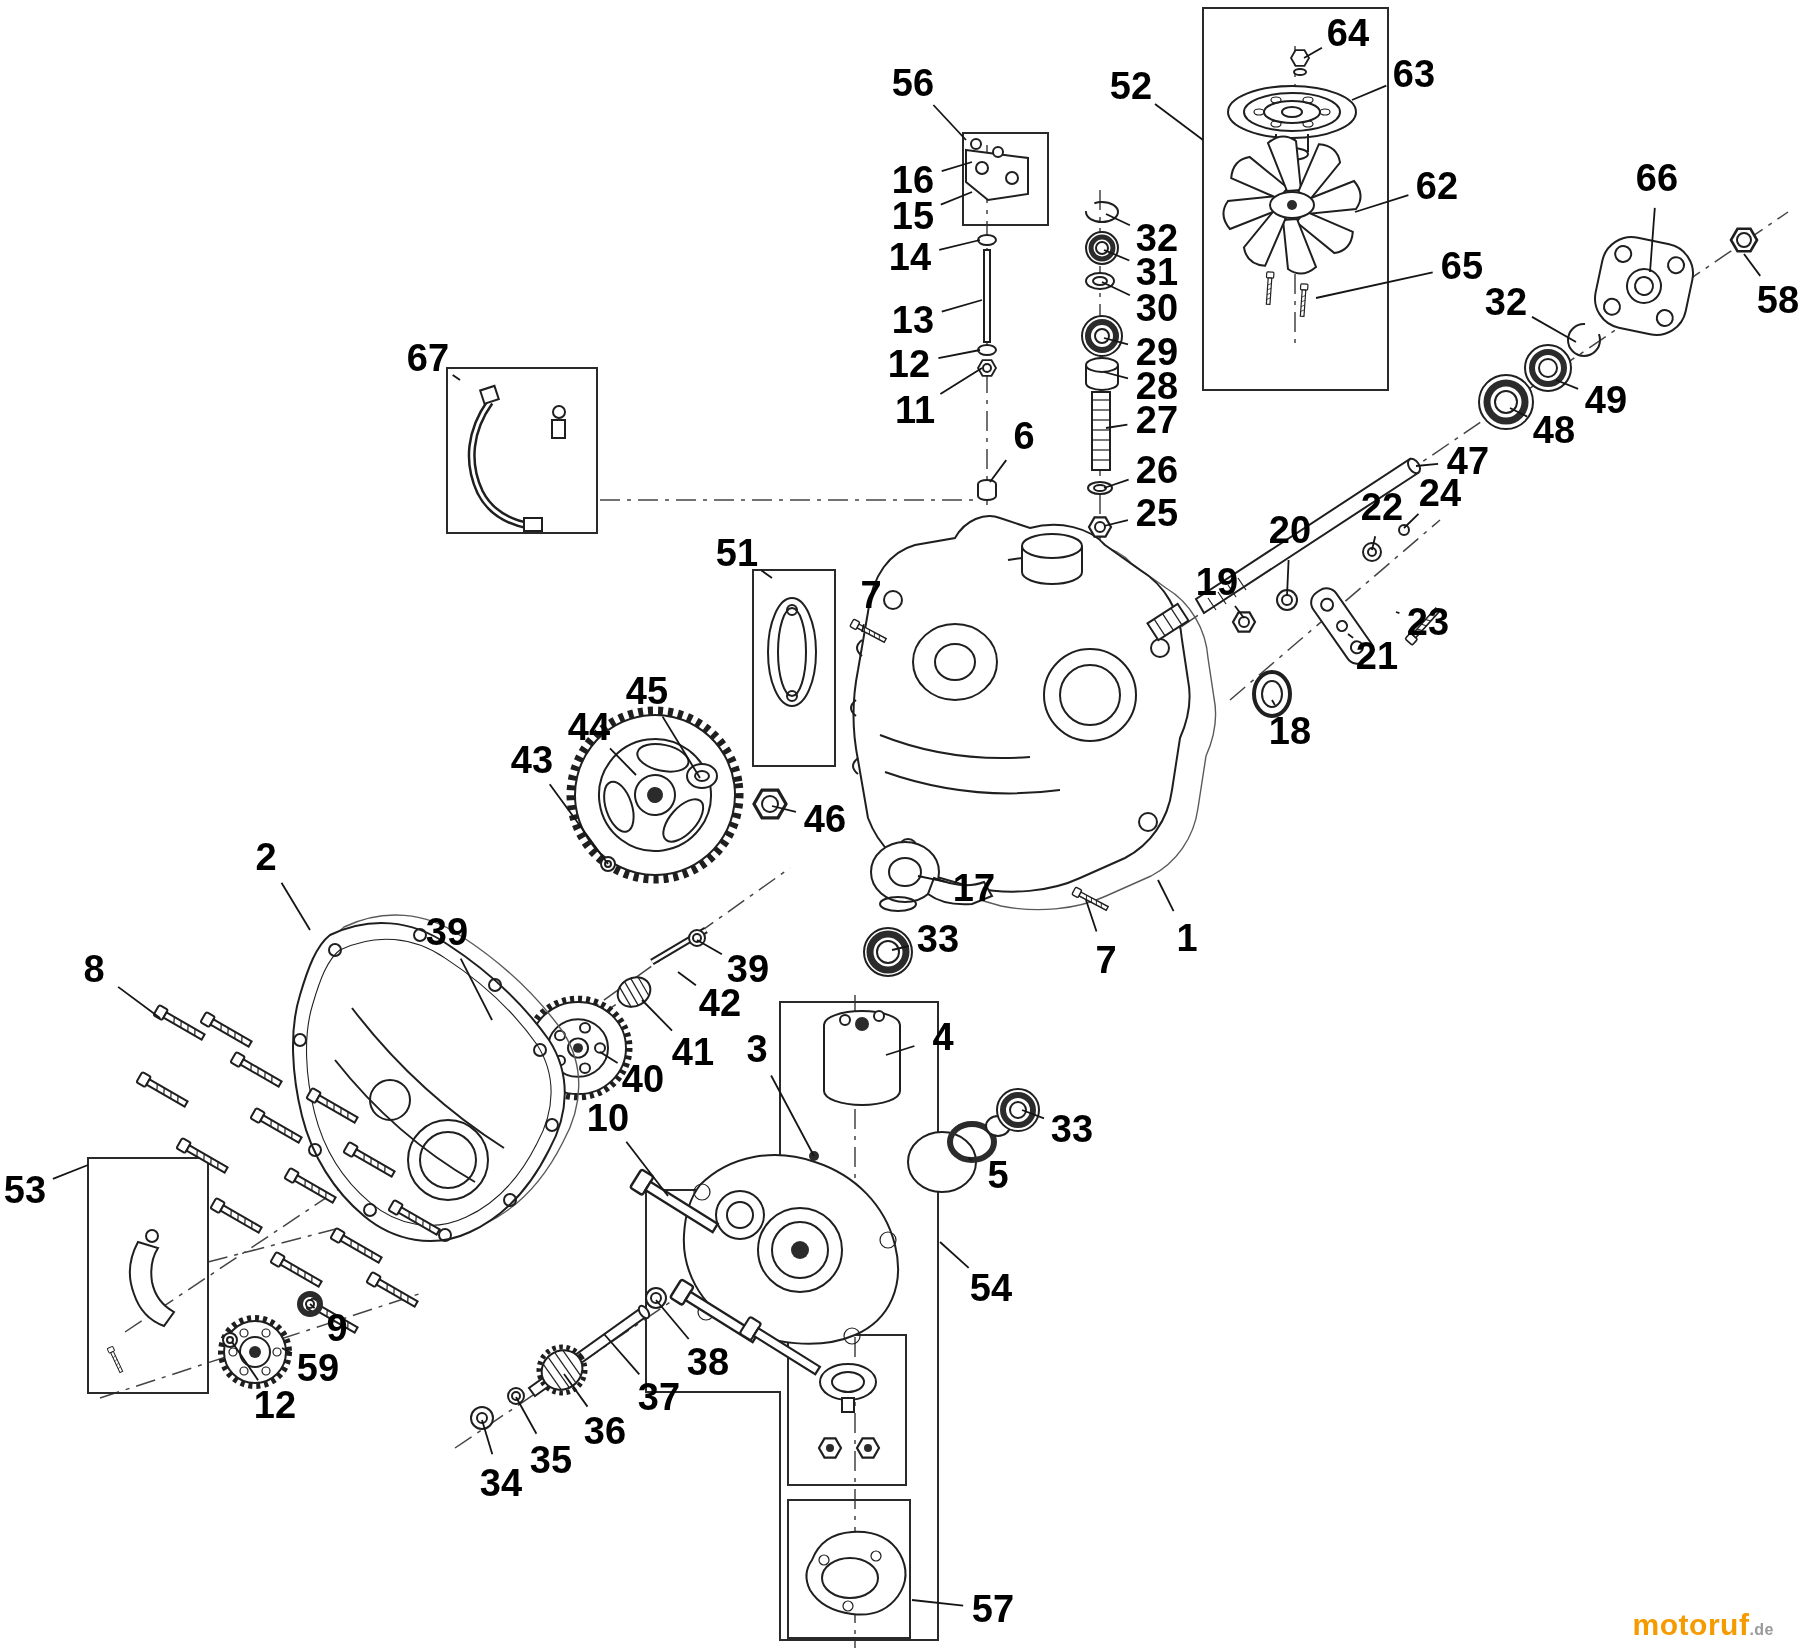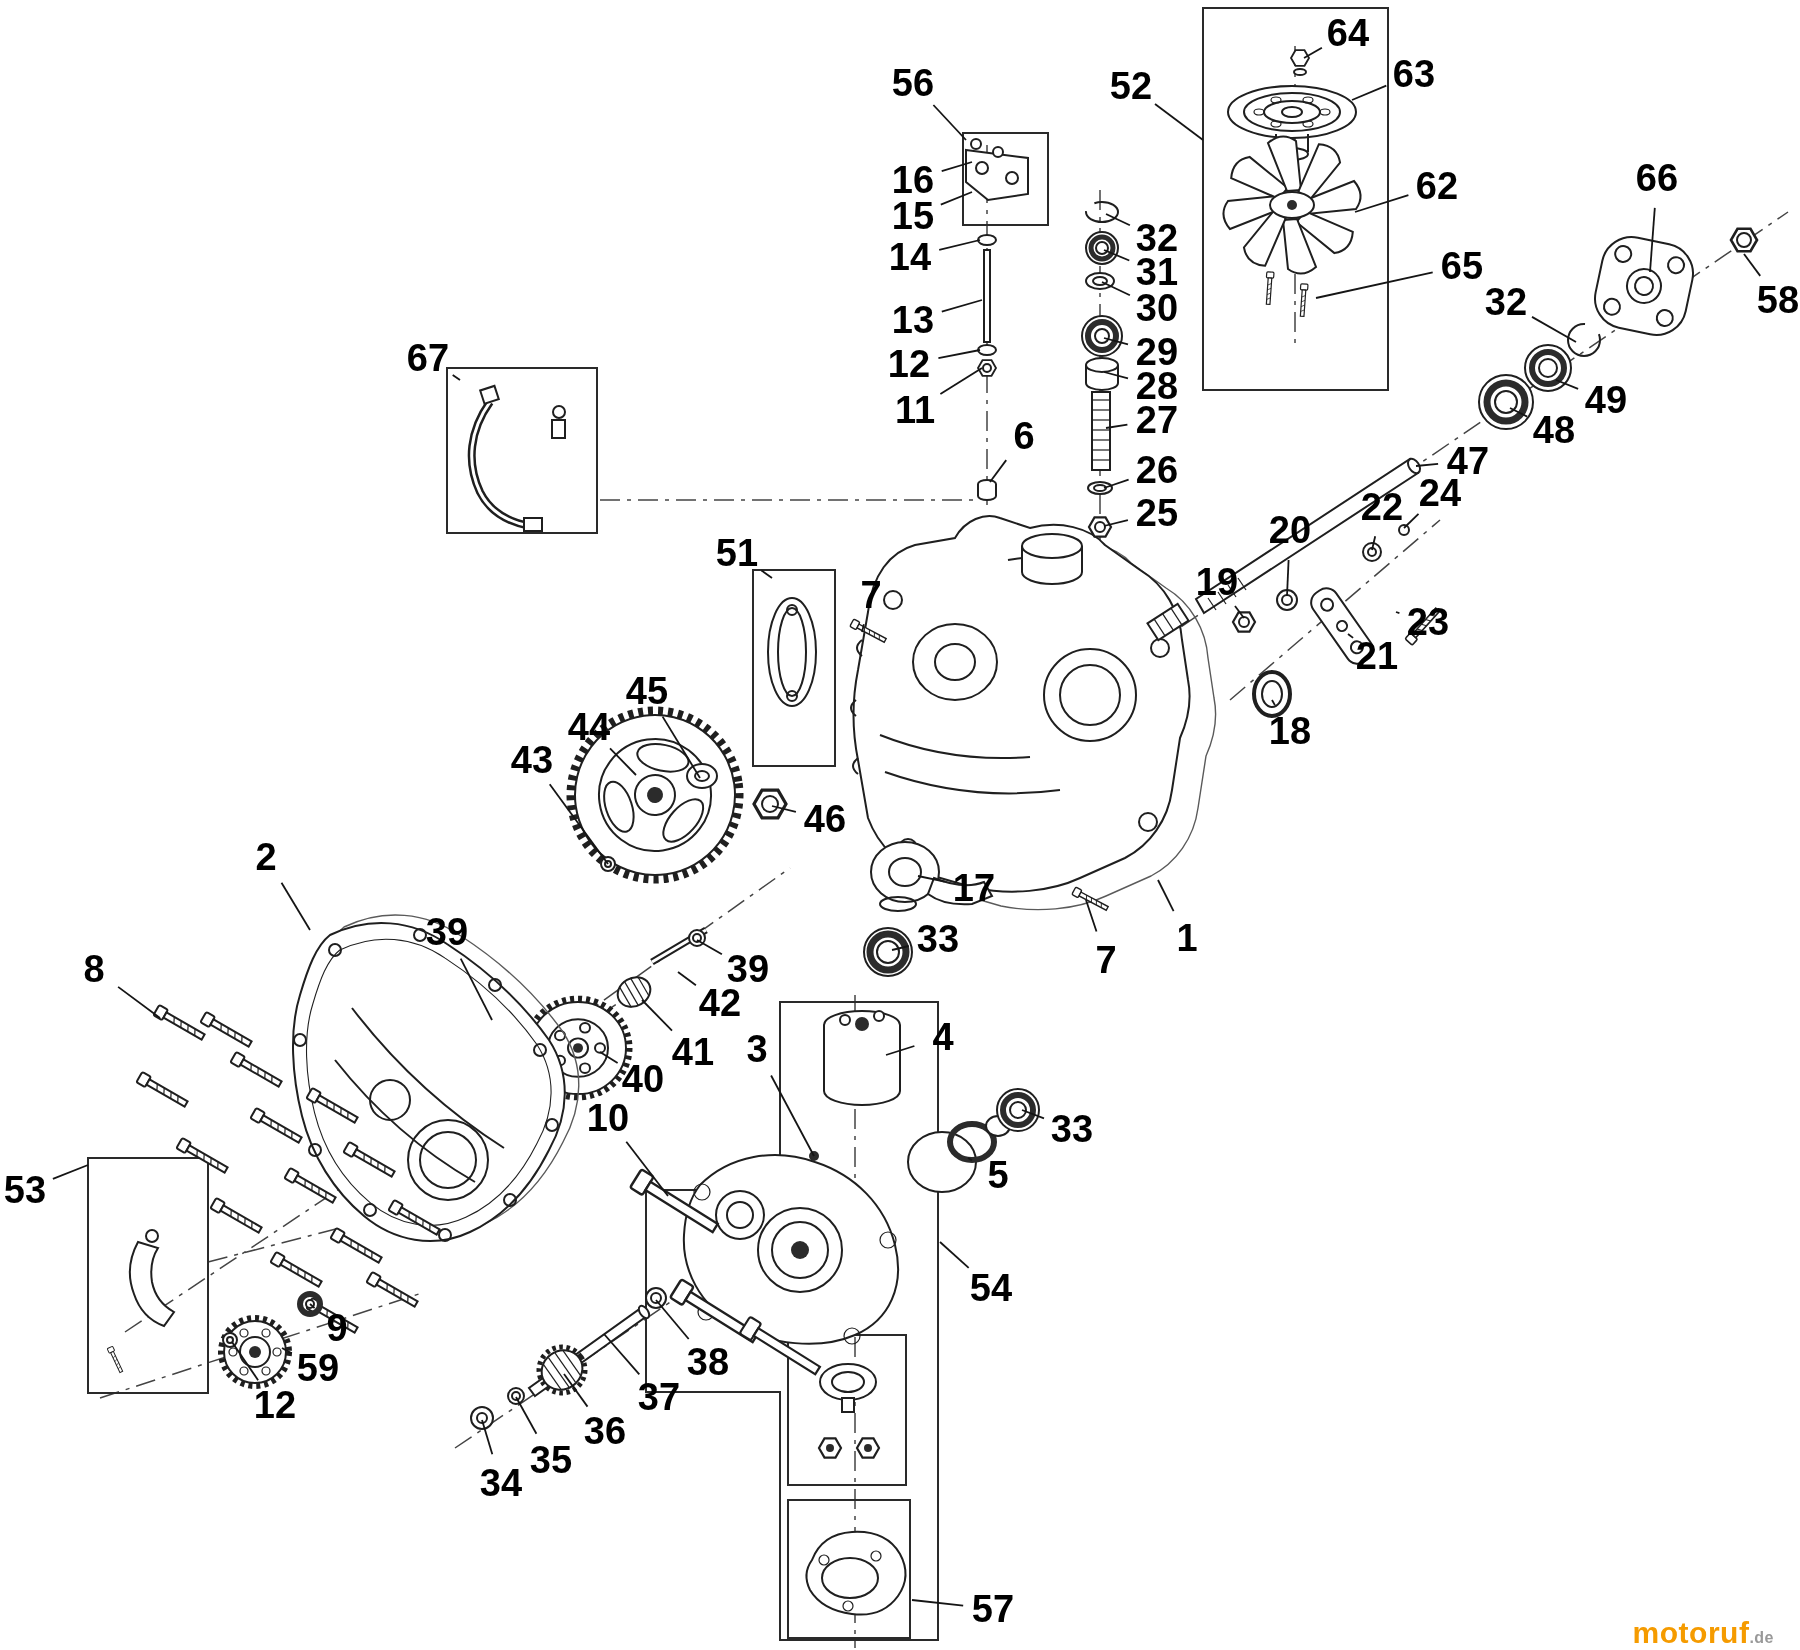--- a/index.html
+++ b/index.html
@@ -11,21 +11,21 @@
   .thin{stroke:#1f1f1f;fill:none;stroke-width:1.2}
   .echo{stroke:#5a5a5a;fill:none;stroke-width:1.4}
   .dark{fill:#2b2b2b;stroke:none}
   .ring{fill:none;stroke:#2b2b2b}
   .axis{stroke:#444;stroke-width:1.5;fill:none;stroke-dasharray:20 7 4 7}
   .box{fill:none;stroke:#2a2a2a;stroke-width:2}
   .leader{stroke:#151515;stroke-width:1.8}
   .hatch{stroke:#1f1f1f;stroke-width:1.2;fill:none}
   .teeth{fill:none;stroke:#1f1f1f}
   .callout{font:700 38px "Liberation Sans",sans-serif;fill:#000;text-anchor:middle;dominant-baseline:central}
-  .wm{position:absolute;right:26px;bottom:0;font:700 30px "Liberation Sans",sans-serif;letter-spacing:.5px}
+  .wm{position:absolute;right:26px;bottom:8px;font:700 30px "Liberation Sans",sans-serif;letter-spacing:.5px}
   .wm .tld{font-size:16px;font-weight:700}
 </style>
 </head>
 <body>
 
 <div class="stage">
 <svg id="diagram-svg" viewBox="0 0 1800 1650" width="1800" height="1650" xmlns="http://www.w3.org/2000/svg">
   <defs>
     <g id="screwsym">
       <rect x="-6" y="-10" width="12" height="10" rx="2" class="inkf"></rect>

